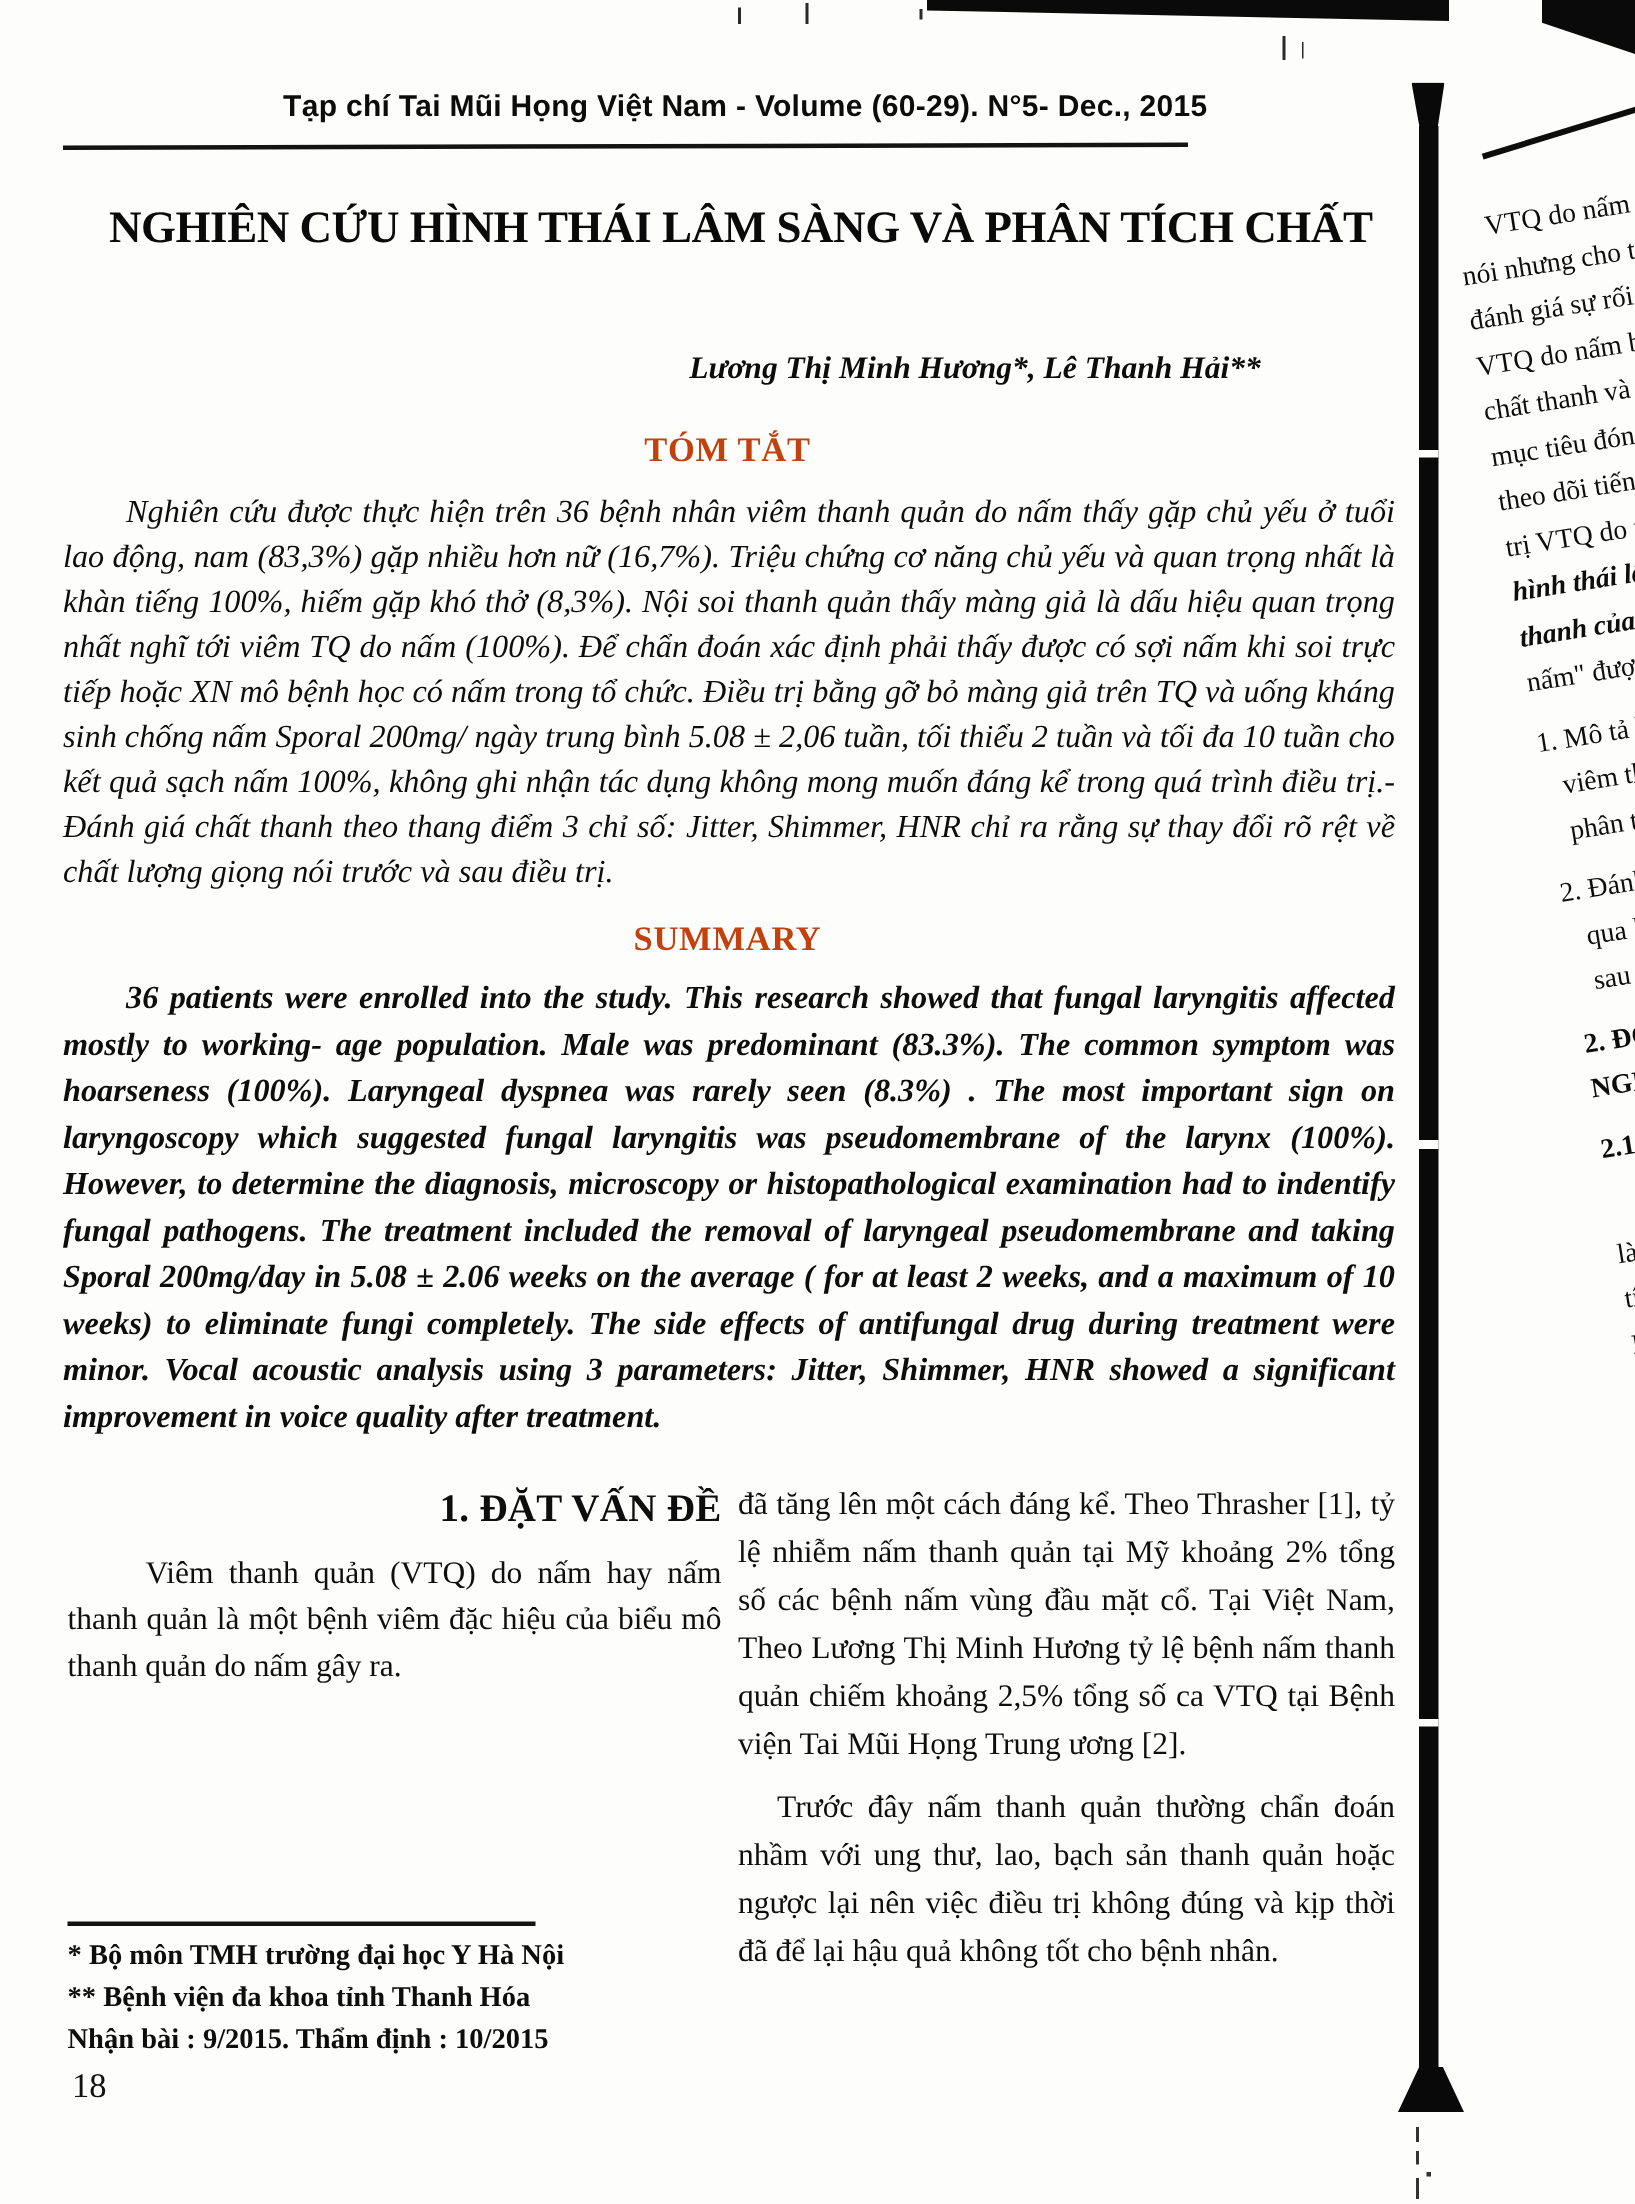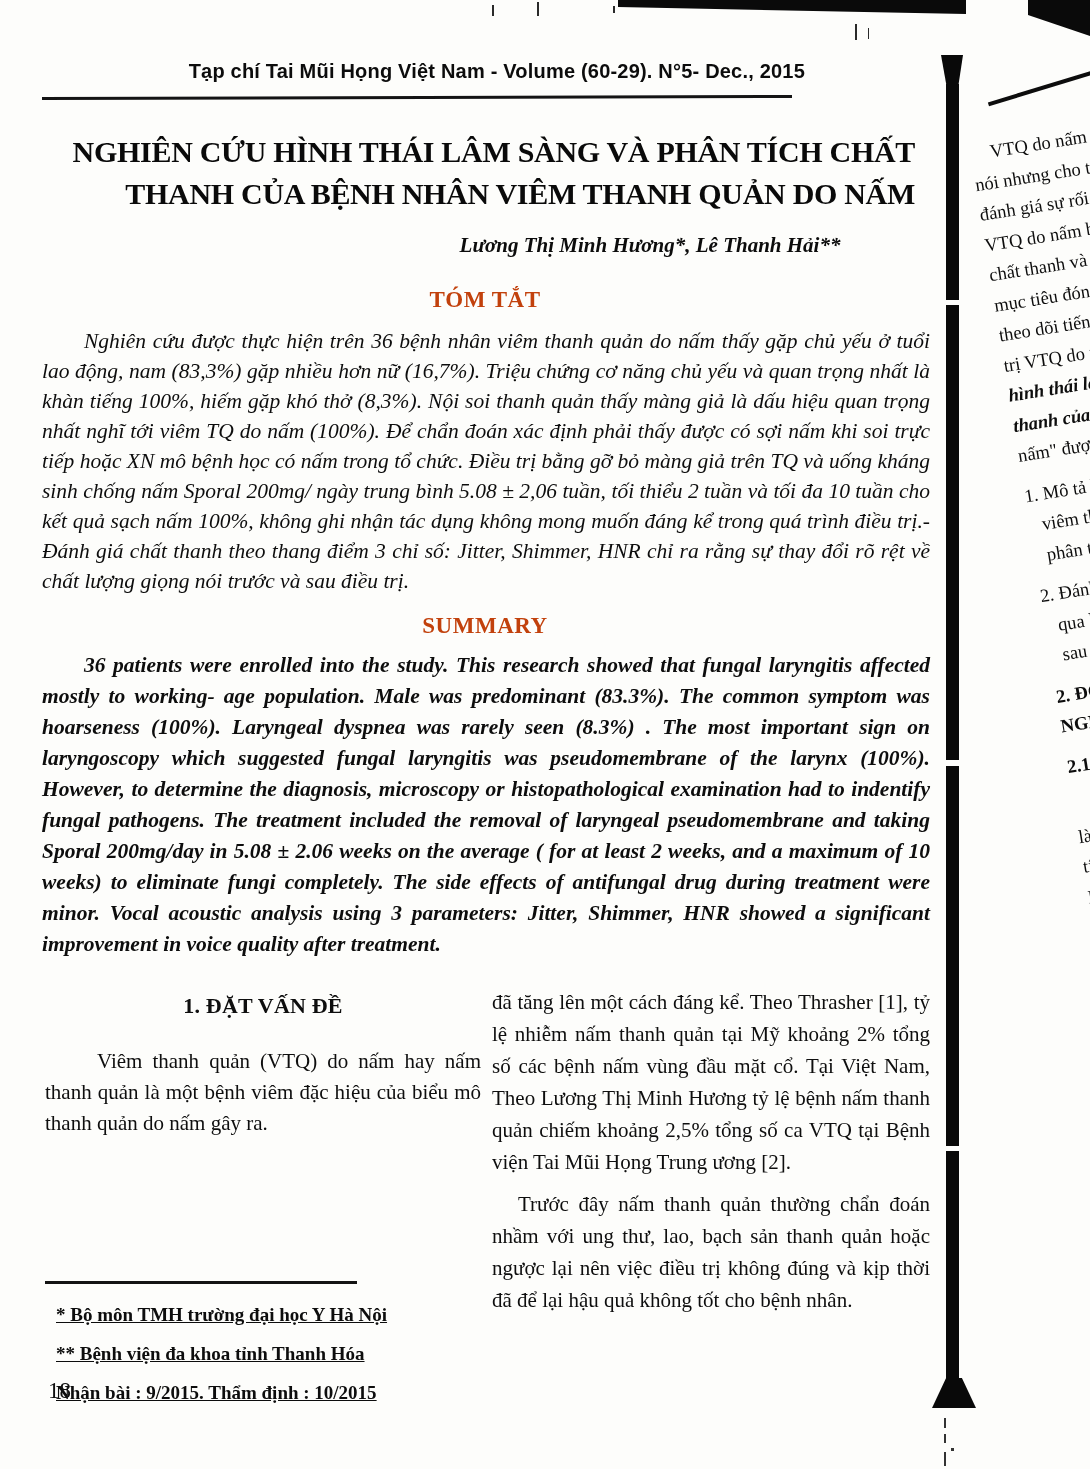--- a/index.html
+++ b/index.html
@@ -42,29 +42,29 @@
     font-style:italic;font-size:21.5px;line-height:30px;color:#0d0d0d;
     text-indent:42px;
   }
   .abstract-body{top:326px;}
   .summary-body{top:650px;line-height:31px;font-weight:bold;}
 
   
   .col{text-align:justify;font-size:21px;line-height:31px;color:#0e0e0e;}
   .left-col{left:45px;top:990px;width:436px;}
   .right-col{left:492px;top:986px;width:438px;}
-  .intro-heading{font-weight:bold;font-size:22px;margin-bottom:25px;text-align:center;letter-spacing:.2px;}
+  .intro-heading{font-weight:bold;font-size:26px;margin-bottom:12px;text-align:right;letter-spacing:.2px;}
   .col .li{margin-bottom:9px;text-indent:52px;}
   .right-col .li{text-indent:26px;margin-bottom:10px;line-height:32px;}
   .right-col .li.s-noindent{text-indent:0;}
 
   
   .footnote-rule{left:45px;top:1281px;width:312px;height:3px;background:#131313;}
   .footnotes{left:45px;top:1290px;width:420px;font-size:19px;line-height:28px;font-weight:600;color:#0d0d0d;}
-  .footnotes .li{margin:11px;text-decoration:underline;}
+  .footnotes .li{margin:0;}
   .page-number{left:48px;top:1378px;font-size:23px;color:#111;}
 
   
   .topbar-1{left:618px;top:0;width:348px;height:14px;background:#0a0a0a;
     clip-path:polygon(0 0,100% 0,100% 100%,0 50%);}
   .topbar-2{left:1028px;top:0;width:62px;height:36px;background:#0a0a0a;
     clip-path:polygon(0 0,100% 0,100% 100%,0 42%);}
   .tick{background:#2a2a2a;}
   .tick1{left:492px;top:5px;width:2px;height:11px;}
   .tick2{left:537px;top:2px;width:2px;height:14px;}
@@ -103,21 +103,20 @@
   .s-cont{padding-left:13px;}
 </style>
 </head>
 <body>
 
 <div class="abs journal-header">Tạp chí Tai Mũi Họng Việt Nam - Volume (60-29). N°5- Dec., 2015</div>
 <div class="abs header-rule"></div>
 
 <div class="abs article-title">
   <div>NGHIÊN CỨU HÌNH THÁI LÂM SÀNG VÀ PHÂN TÍCH CHẤT</div>
-  <div>THANH CỦA BỆNH NHÂN VIÊM THANH QUẢN DO NẤM</div>
 </div>
 <div class="abs article-authors">Lương Thị Minh Hương*,  Lê Thanh Hải**</div>
 
 <div class="abs section-heading abstract-heading">TÓM TẮT</div>
 <div class="abs big-italic abstract-body">Nghiên cứu được thực hiện trên 36 bệnh nhân viêm thanh quản do nấm thấy gặp chủ yếu ở tuổi lao động, nam (83,3%) gặp nhiều hơn nữ (16,7%). Triệu chứng cơ năng chủ yếu và quan trọng nhất là khàn tiếng 100%, hiếm gặp khó thở (8,3%). Nội soi thanh quản thấy màng giả là dấu hiệu quan trọng nhất nghĩ tới viêm TQ do nấm (100%). Để chẩn đoán xác định phải thấy được có sợi nấm khi soi trực tiếp hoặc XN mô bệnh học có nấm trong tổ chức. Điều trị bằng gỡ bỏ màng giả trên TQ và uống kháng sinh chống nấm Sporal 200mg/ ngày trung bình 5.08 ± 2,06 tuần, tối thiểu 2 tuần và tối đa 10 tuần cho kết quả sạch nấm 100%, không ghi nhận tác dụng không mong muốn đáng kể trong quá trình điều trị.- Đánh giá chất thanh theo thang điểm 3 chỉ số: Jitter, Shimmer, HNR chỉ ra rằng sự thay đổi rõ rệt về chất lượng giọng nói trước và sau điều trị.</div>
 
 <div class="abs section-heading summary-heading">SUMMARY</div>
 <div class="abs big-italic summary-body">36 patients were enrolled into the study. This research showed that fungal laryngitis affected mostly to working- age population. Male was predominant (83.3%). The common symptom was hoarseness (100%). Laryngeal dyspnea was rarely seen (8.3%) . The most important sign on laryngoscopy which suggested fungal laryngitis was pseudomembrane of the larynx (100%). However, to determine the diagnosis, microscopy or histopathological examination had to indentify fungal pathogens. The treatment included the removal of laryngeal pseudomembrane and taking Sporal 200mg/day in 5.08 ± 2.06 weeks on the average ( for at least 2 weeks, and a maximum of 10 weeks) to eliminate fungi completely. The side effects of antifungal drug during treatment were minor. Vocal acoustic analysis using 3 parameters: Jitter, Shimmer, HNR showed a significant improvement  in voice quality after treatment.</div>
 
 <div class="abs col left-col">

